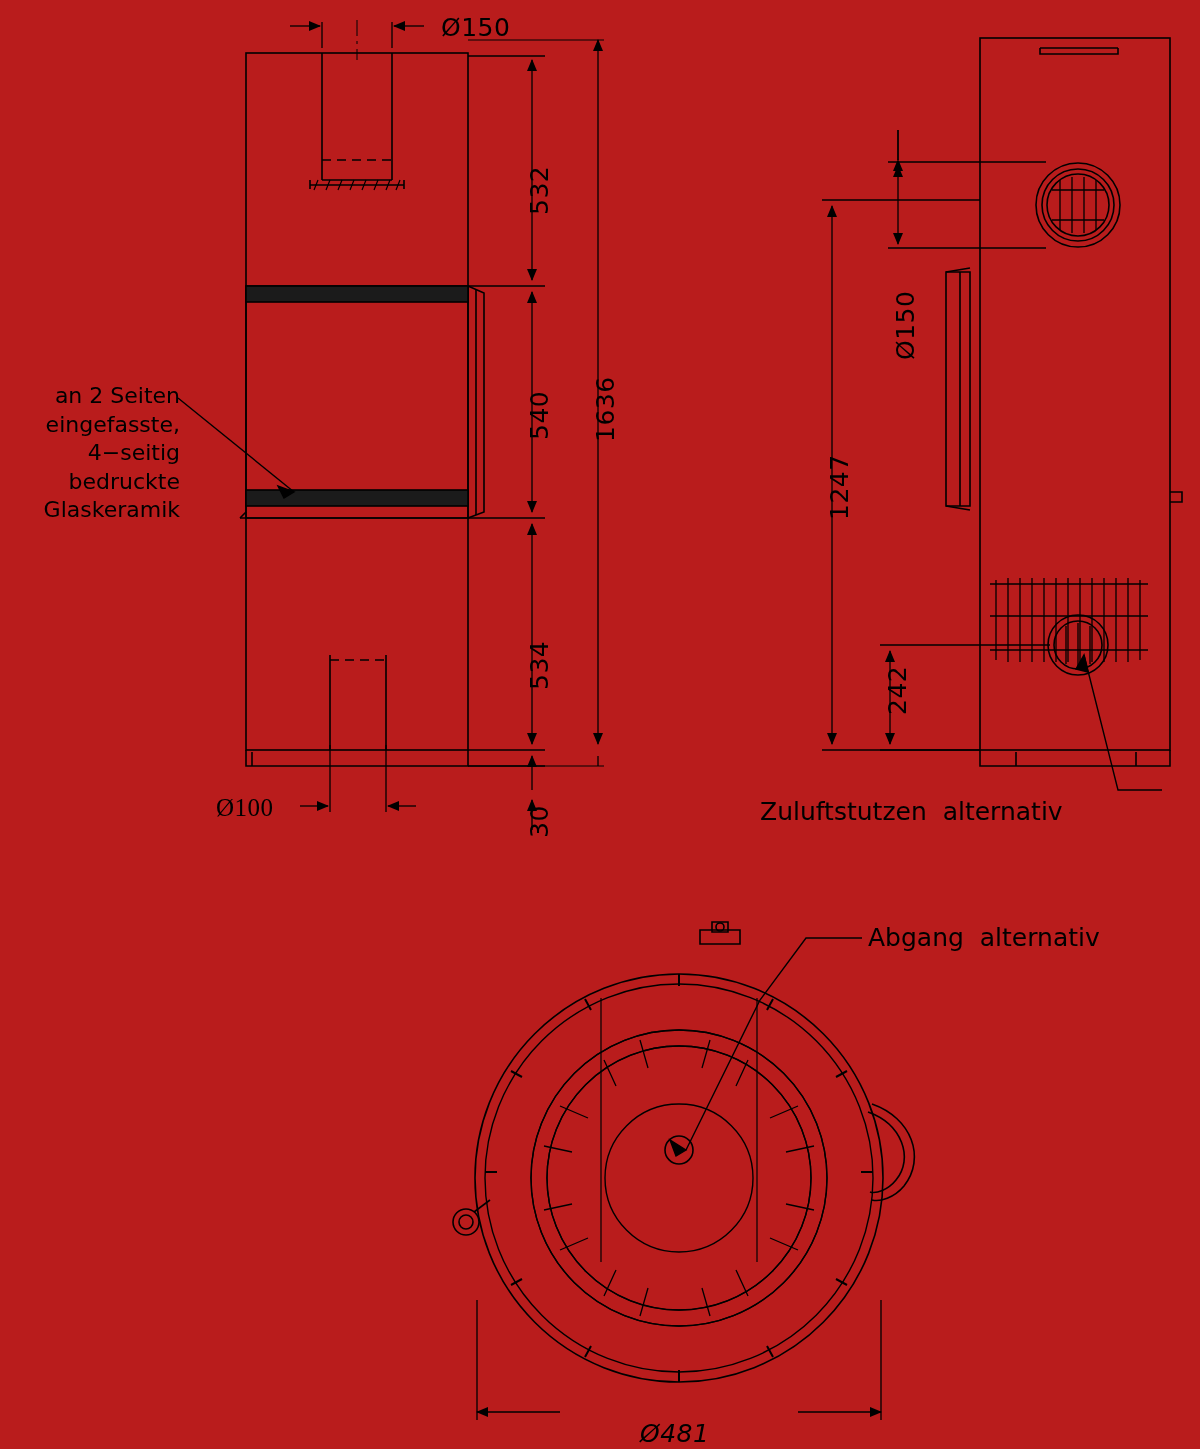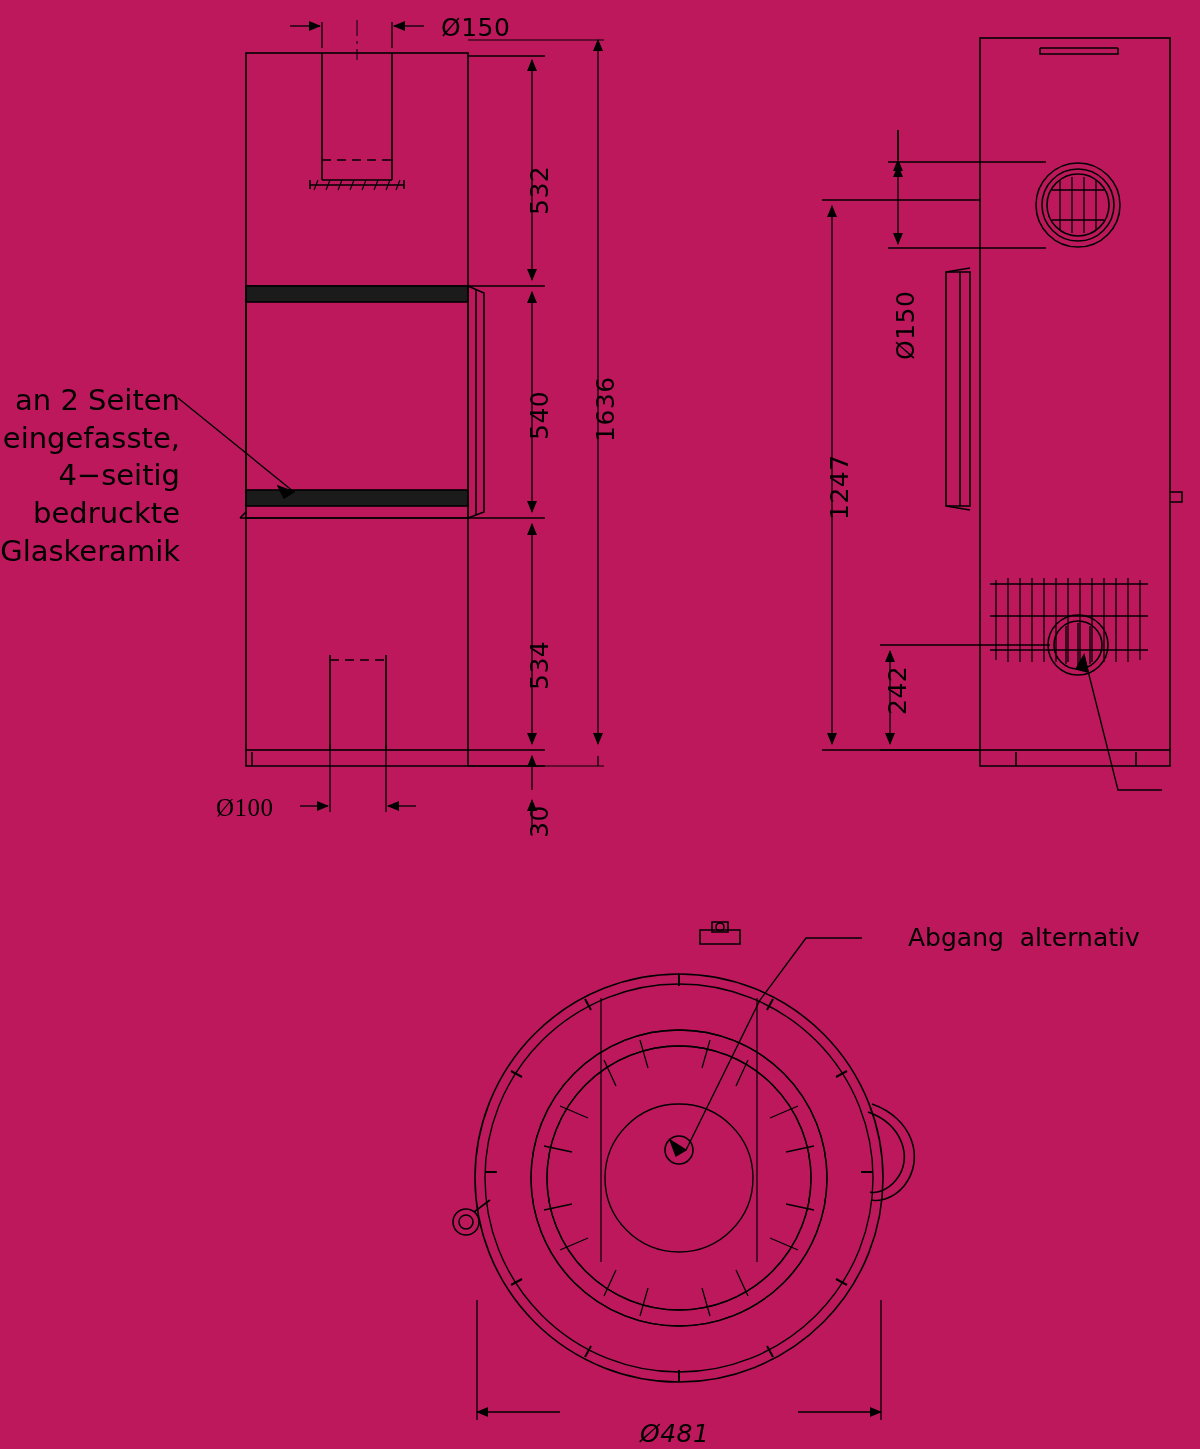--- a/index.html
+++ b/index.html
@@ -4,21 +4,21 @@
 <style>
   html, body {
     margin: 0;
     padding: 0;
     background: #ffffff;
   }
   #stage {
     position: relative;
     width: 1200px;
     height: 1449px;
-    background: #be185d;
+    background: #b91c1c;
     font-family: "DejaVu Sans", sans-serif;
     color: #000000;
     overflow: hidden;
   }
   svg.draw {
     position: absolute;
     left: 0;
     top: 0;
     width: 1200px;
     height: 1449px;
@@ -35,21 +35,21 @@
     letter-spacing: 0.5px;
   }
   .dim-v {
     transform: rotate(-90deg);
     transform-origin: left top;
   }
   .note {
     font-size: 25px;
   }
   .note-block {
-    font-size: 29px;
+    font-size: 22px;
     line-height: 1.3;
     text-align: right;
   }
 </style>
 </head>
 <body>
 
 <div id="stage">
 
   <svg class="draw" viewBox="0 0 1200 1449">
@@ -258,15 +258,16 @@
   <div class="lbl dim dim-v" style="left:824px; top:520px;">1247</div>
   <div class="lbl dim dim-v" style="left:882px; top:715px;">242</div>
 
   <div class="lbl dim" style="left:640px; top:1418px;font-style:italic;">Ø481</div>
 
   <div class="lbl note-block" style="left:0px; top:382px; width:180px;">an 2 Seiten
 eingefasste,
 4−seitig
 bedruckte
 Glaskeramik</div>
-  <div class="lbl note" style="left:908px; top:922px;text-align:right;">Abgang  alternativ</div>
+  <div class="lbl note" style="left:760px; top:796px;">Zuluftstutzen  alternativ</div>
+  <div class="lbl note" style="left:868px; top:922px;text-align:right;">Abgang  alternativ</div>
 
 </div>
 
 </body></html>

